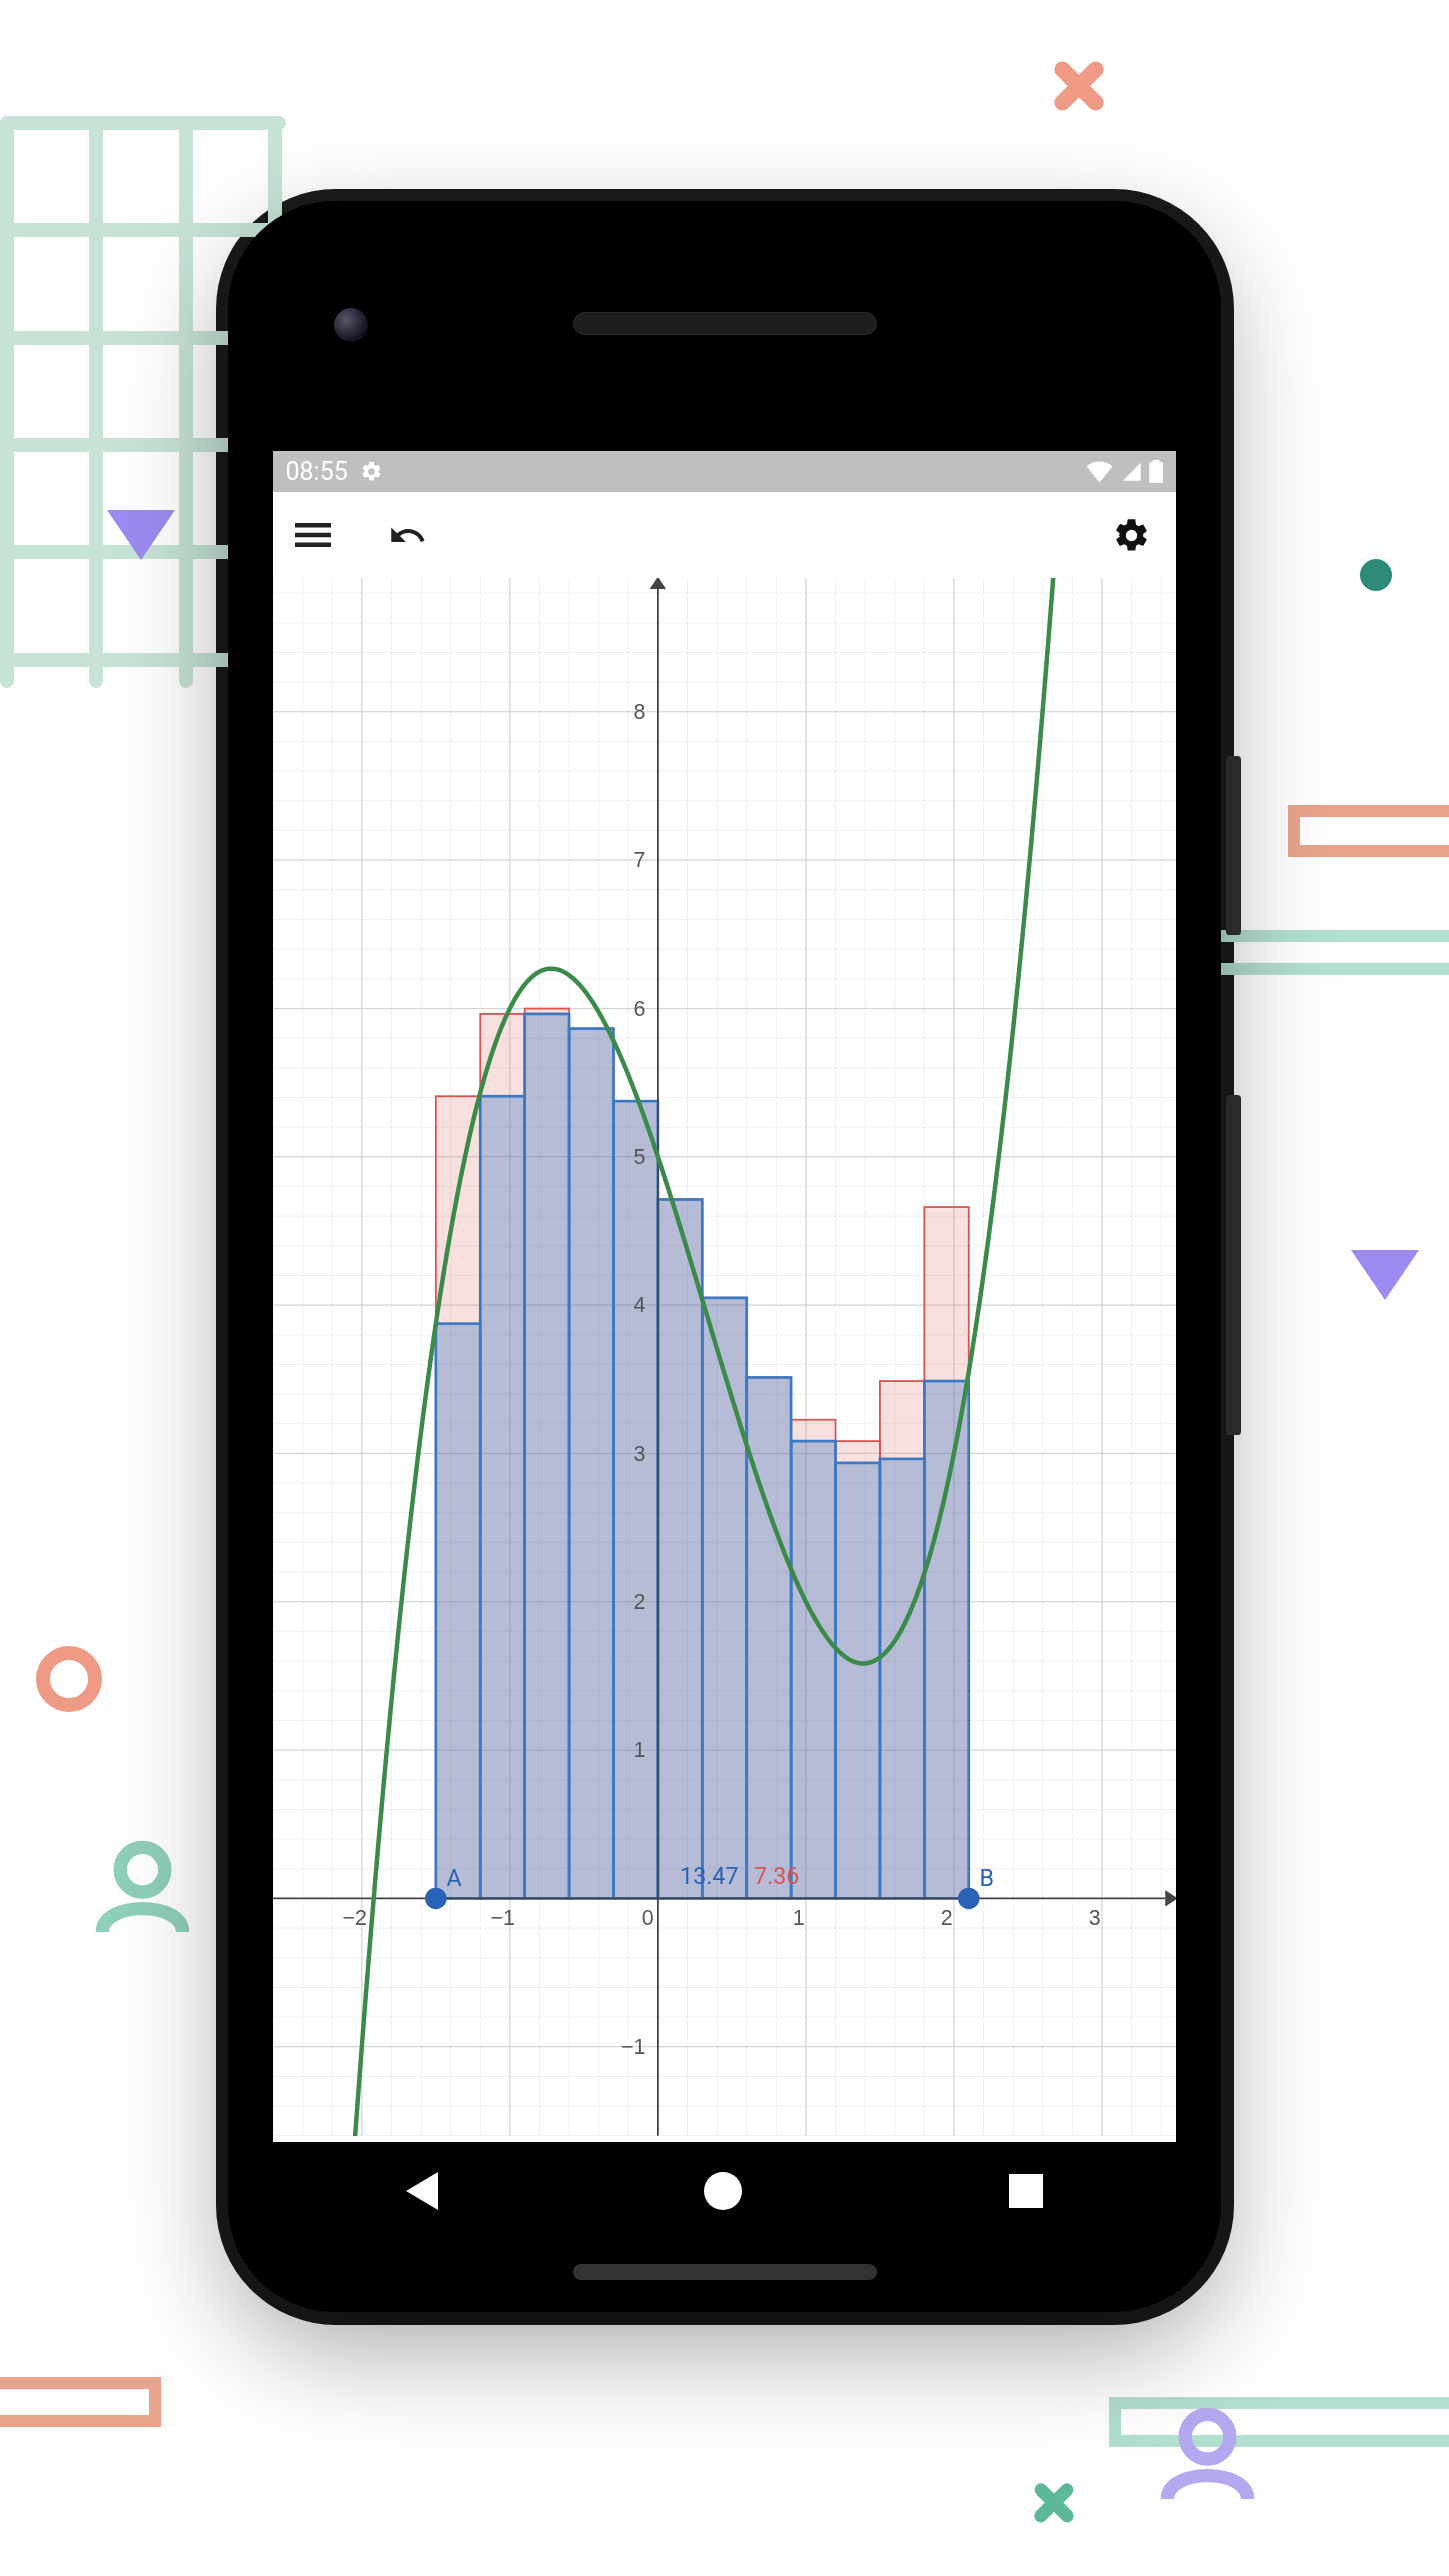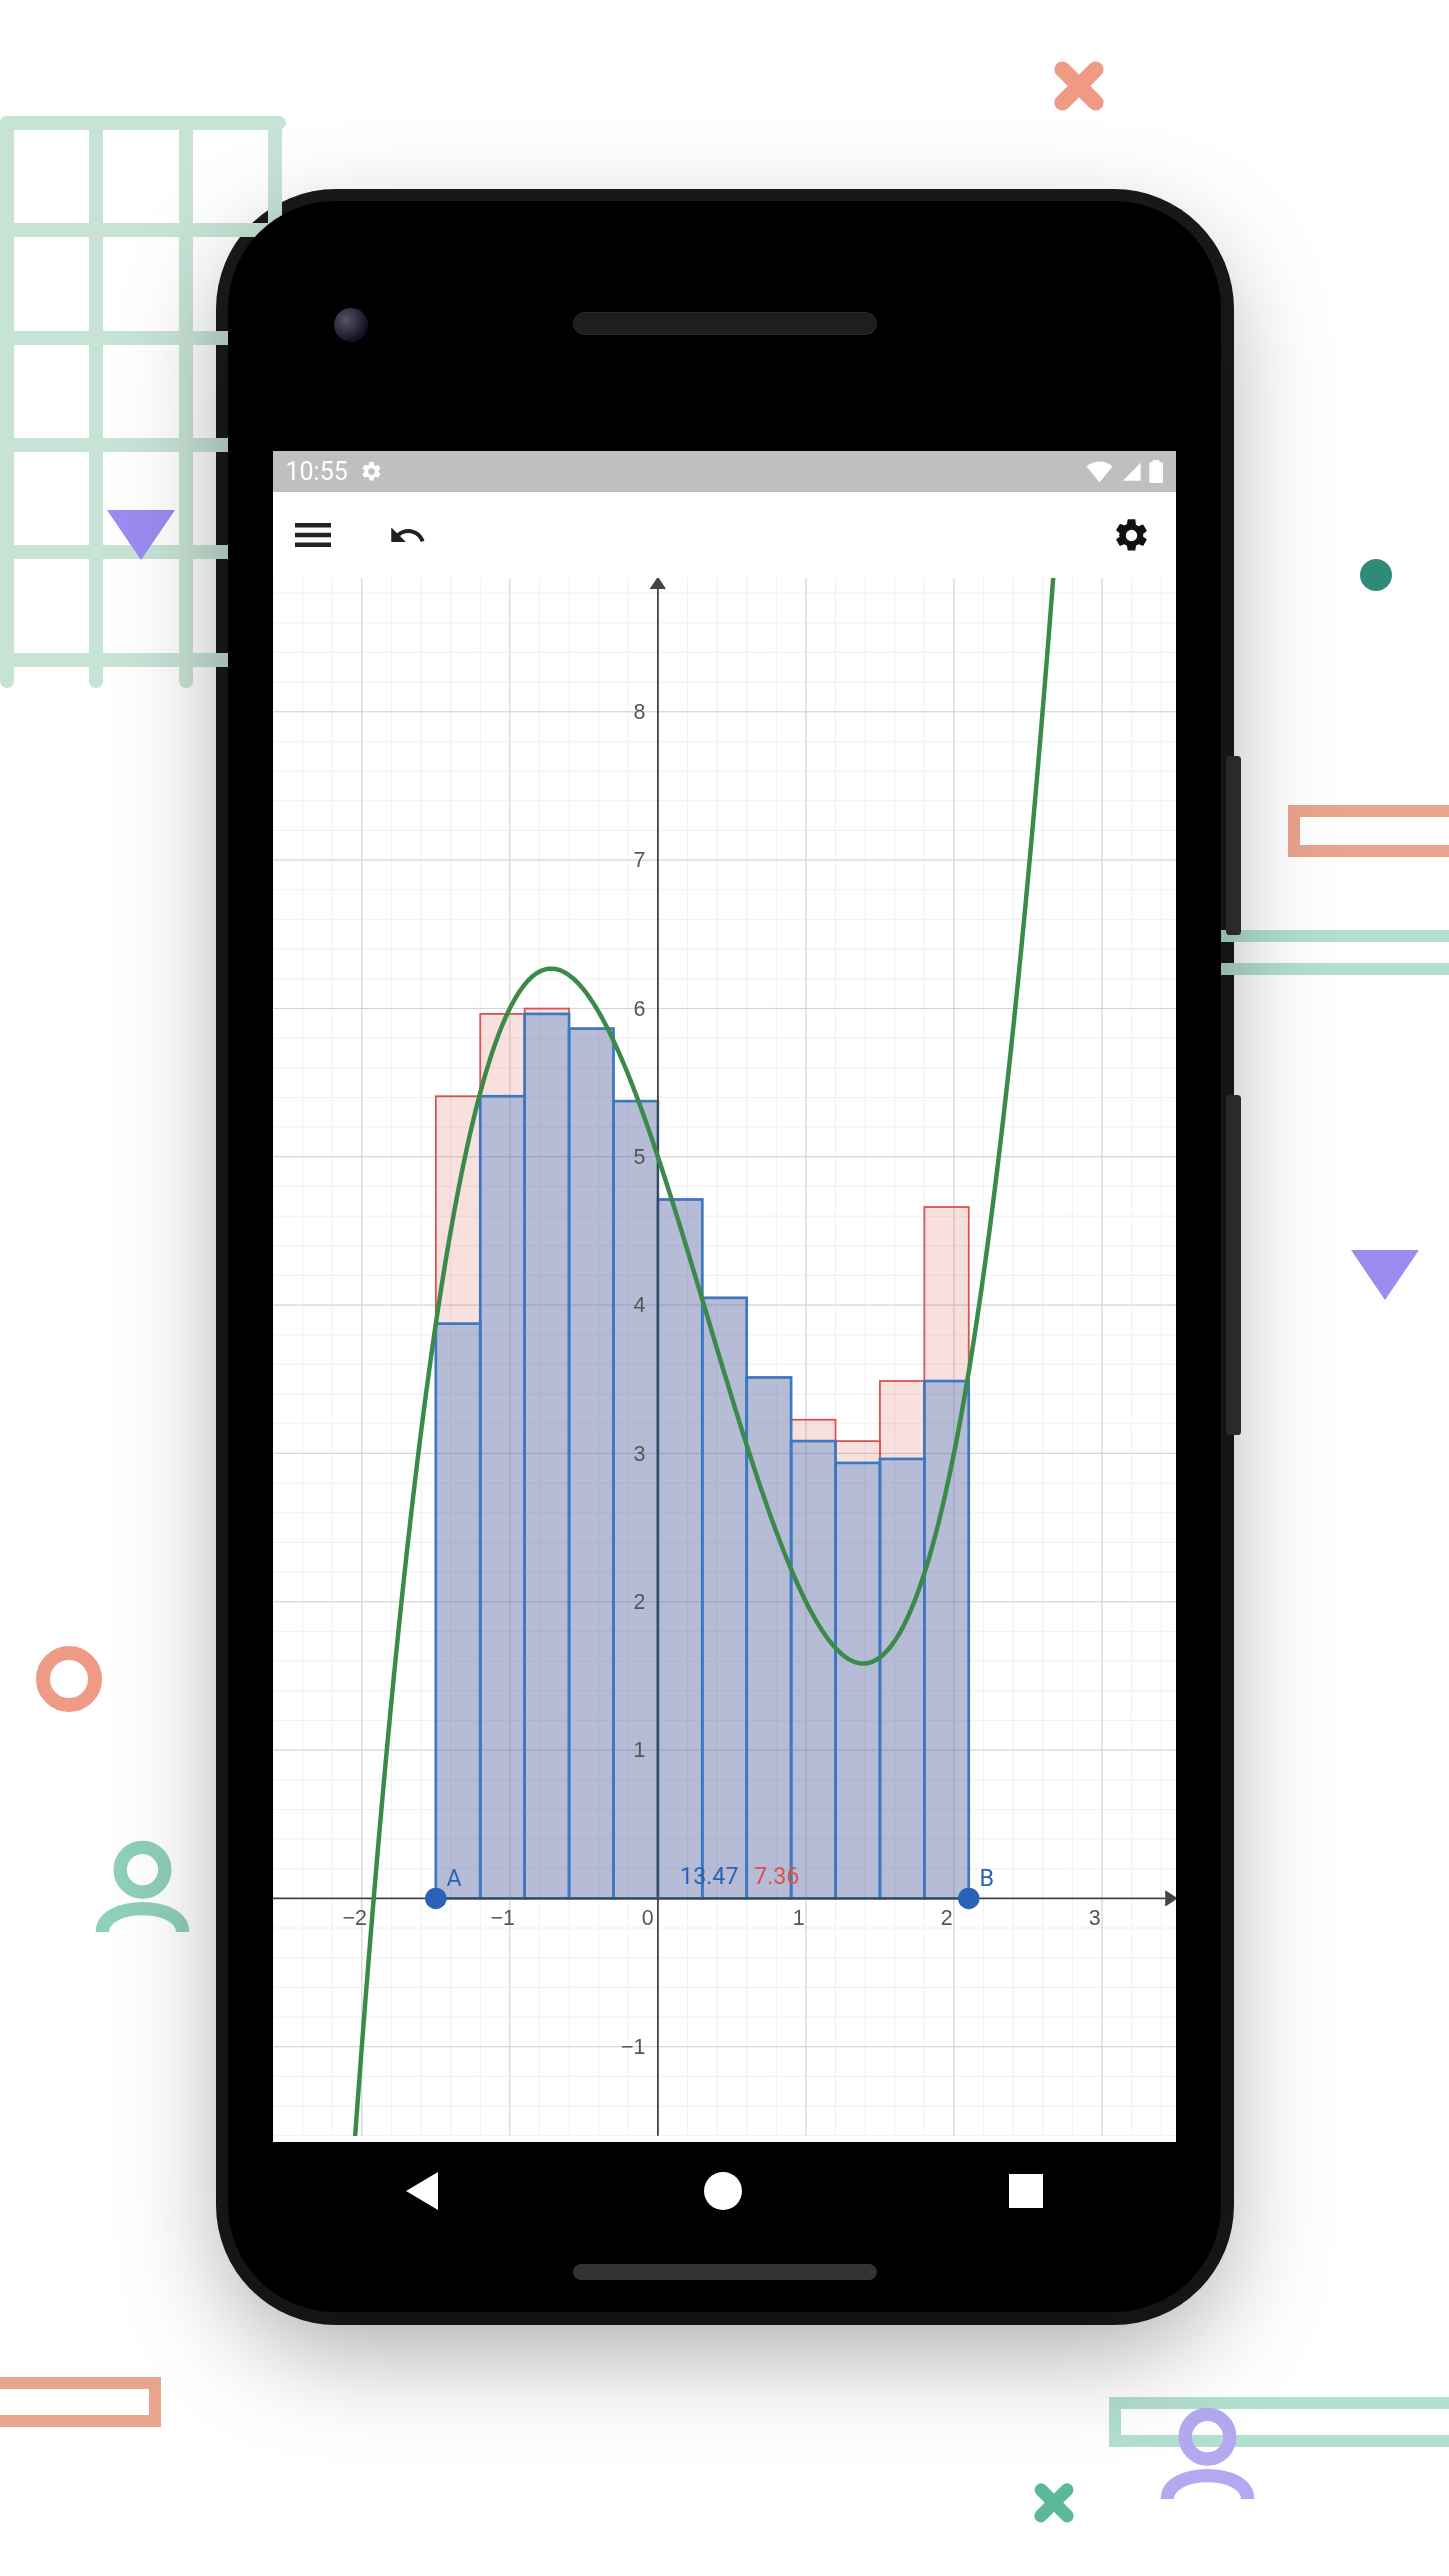--- a/index.html
+++ b/index.html
@@ -141,21 +141,21 @@
 <div class="phone">
   <div class="phone-side-btn side-btn-1"></div>
   <div class="phone-side-btn side-btn-2"></div>
   <div class="phone-cam"></div>
   <div class="phone-speaker"></div>
 
   <div class="screen">
 
     <div class="status-bar">
       <div class="status-left">
-        <span>10:55</span>
+        <span>08:55</span>
         <svg width="23" height="23" viewBox="0 0 24 24" fill="#fff">
           <path d="M19.14 12.94a7.07 7.07 0 0 0 .05-.94 7.07 7.07 0 0 0-.05-.94l2.03-1.58a.5.5 0 0 0 .12-.64l-1.92-3.32a.5.5 0 0 0-.6-.22l-2.39.96a7.03 7.03 0 0 0-1.62-.94l-.36-2.54A.5.5 0 0 0 13.9 2h-3.84a.5.5 0 0 0-.49.42l-.36 2.54c-.58.24-1.12.56-1.62.94l-2.39-.96a.5.5 0 0 0-.6.22L2.68 8.48a.5.5 0 0 0 .12.64l2.03 1.58c-.3.31-.5.63-.5.94s.2.63.5.94l-2.03 1.58a.5.5 0 0 0-.12.64l1.92 3.32c.13.22.39.31.6.22l2.39-.96c.5.38 1.04.7 1.62.94l.36 2.54c.4.24.25.42.49.42h3.84c.24 0 .45-.18.49-.42l.36-2.54c.58-.24 1.12-.56 1.62-.94l2.39.96c.21.09.47 0 .6-.22l1.92-3.32a.5.5 0 0 0-.12-.64l-2.03-1.58zM12 15.5A3.5 3.5 0 1 1 12 8.5a3.5 3.5 0 0 1 0 7z"></path>
         </svg>
       </div>
       <div class="status-right">
         <svg width="27" height="21.5" viewBox="0 0 24 20" fill="#fff">
           <path d="M12 20 L24 5 C17 -1 7 -1 0 5 Z"></path>
         </svg>
         <svg width="21.5" height="21.5" viewBox="0 0 24 24" fill="#fff">
           <path d="M2 22 L22 22 L22 2 Z"></path>

